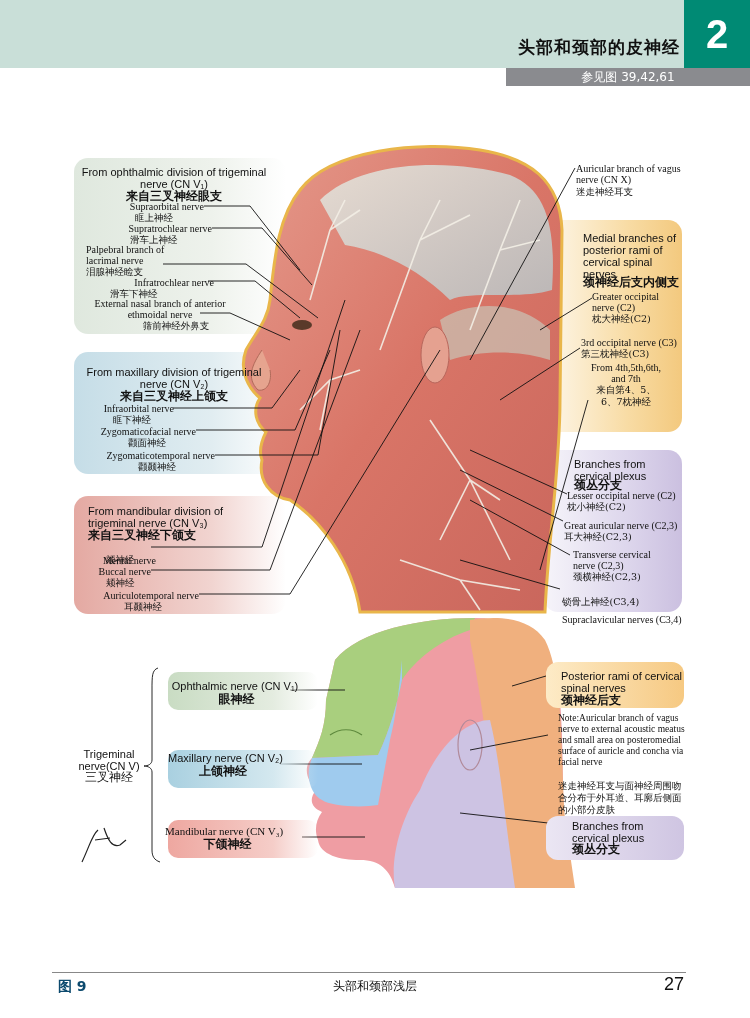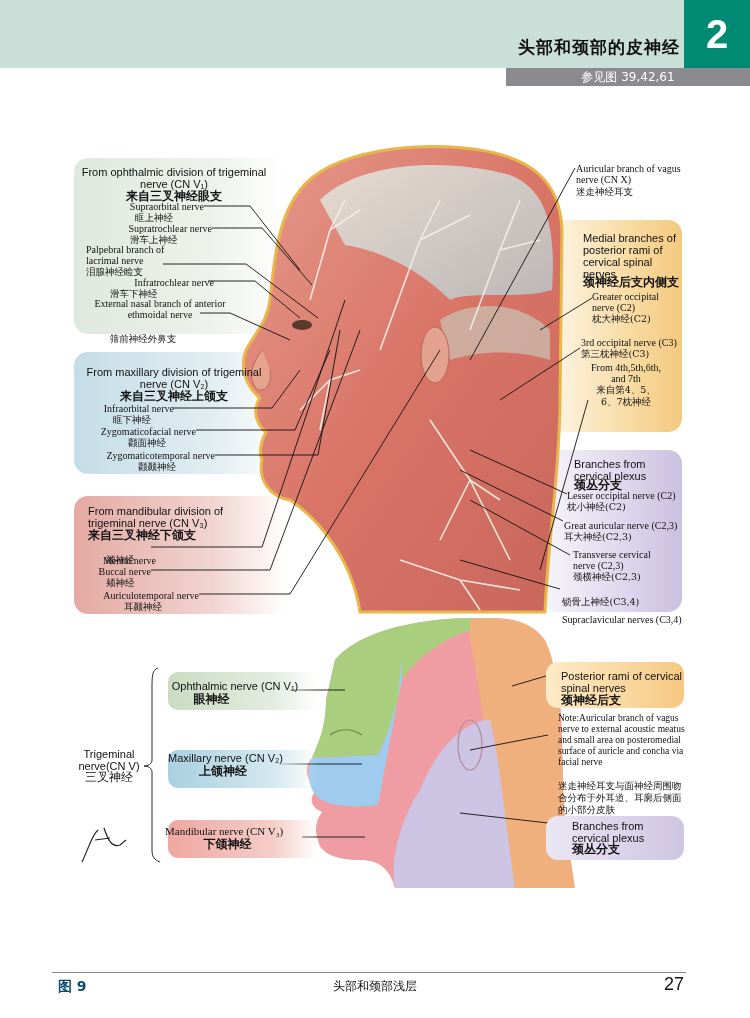--- a/index.html
+++ b/index.html
@@ -126,21 +126,21 @@
 <div class="abs lbl-cn c" style="left:74px;top:190px;width:200px;">来自三叉神经眼支</div>
 <div class="abs ser r" style="left:74px;top:201px;width:130px;">Supraorbital nerve</div>
 <div class="abs ser-cn" style="left:135px;top:212px;">眶上神经</div>
 <div class="abs ser r" style="left:74px;top:223px;width:138px;">Supratrochlear nerve</div>
 <div class="abs ser-cn" style="left:130px;top:234px;">滑车上神经</div>
 <div class="abs ser" style="left:86px;top:244px;width:90px;">Palpebral branch of lacrimal nerve</div>
 <div class="abs ser-cn" style="left:86px;top:266px;">泪腺神经睑支</div>
 <div class="abs ser r" style="left:74px;top:277px;width:134px;margin-left:6px;">Infratrochlear nerve</div>
 <div class="abs ser-cn" style="left:110px;top:288px;">滑车下神经</div>
 <div class="abs ser c" style="left:90px;top:298px;width:140px;">External nasal branch of anterior ethmoidal nerve</div>
-<div class="abs ser-cn c" style="left:73px;top:320px;width:140px;margin-top:13px;">筛前神经外鼻支</div>
+<div class="abs ser-cn c" style="left:106px;top:320px;width:140px;">筛前神经外鼻支</div>
 
 <div class="abs lbl-head c" style="left:74px;top:366px;width:200px;">From maxillary division of trigeminal nerve (CN V₂)</div>
 <div class="abs lbl-cn c" style="left:74px;top:390px;width:200px;">来自三叉神经上颌支</div>
 <div class="abs ser r" style="left:74px;top:403px;width:100px;">Infraorbital nerve</div>
 <div class="abs ser-cn" style="left:113px;top:414px;">眶下神经</div>
 <div class="abs ser r" style="left:74px;top:426px;width:122px;">Zygomaticofacial nerve</div>
 <div class="abs ser-cn" style="left:128px;top:437px;">颧面神经</div>
 <div class="abs ser r" style="left:74px;top:450px;width:141px;">Zygomaticotemporal nerve</div>
 <div class="abs ser-cn" style="left:138px;top:461px;">颧颞神经</div>
 
@@ -179,21 +179,21 @@
 <div class="abs bp bp1"></div>
 <div class="abs bp bp2"></div>
 <div class="abs bp bp3"></div>
 <div class="abs bp-post"></div>
 <div class="abs bp-cerv"></div>
 
 <div class="abs lbl-head c" style="left:70px;top:748px;width:78px;">Trigeminal nerve(CN V)</div>
 <div class="abs lbl-cn c" style="left:70px;top:771px;width:78px;font-weight:normal;">三叉神经</div>
 
 <div class="abs lbl-head" style="left:165px;top:680px;width:140px;text-align:center;">Ophthalmic nerve (CN V₁)</div>
-<div class="abs lbl-cn c" style="left:154px;top:693px;width:115px;">眼神经</div>
+<div class="abs lbl-cn c" style="left:179px;top:693px;width:115px;">眼神经</div>
 <div class="abs lbl-head" style="left:168px;top:752px;width:140px;">Maxillary nerve (CN V₂)</div>
 <div class="abs lbl-cn c" style="left:168px;top:765px;width:110px;">上颌神经</div>
 <div class="abs lbl-head" style="left:165px;top:825px;width:140px;font-family:Liberation Serif, serif;">Mandibular nerve (CN V₃)</div>
 <div class="abs lbl-cn c" style="left:165px;top:838px;width:125px;">下颌神经</div>
 
 <div class="abs lbl-head" style="left:561px;top:670px;width:124px;">Posterior rami of cervical spinal nerves</div>
 <div class="abs lbl-cn" style="left:561px;top:694px;">颈神经后支</div>
 
 <div class="abs ser" style="left:558px;top:713px;width:130px;font-size:9.5px;">Note:Auricular branch of vagus nerve to external acoustic meatus and small area on posteromedial surface of auricle and concha via facial nerve</div>
 <div class="abs ser-cn" style="left:558px;top:780px;width:130px;font-size:9.5px;">迷走神经耳支与面神经周围吻合分布于外耳道、耳廓后侧面的小部分皮肤</div>

